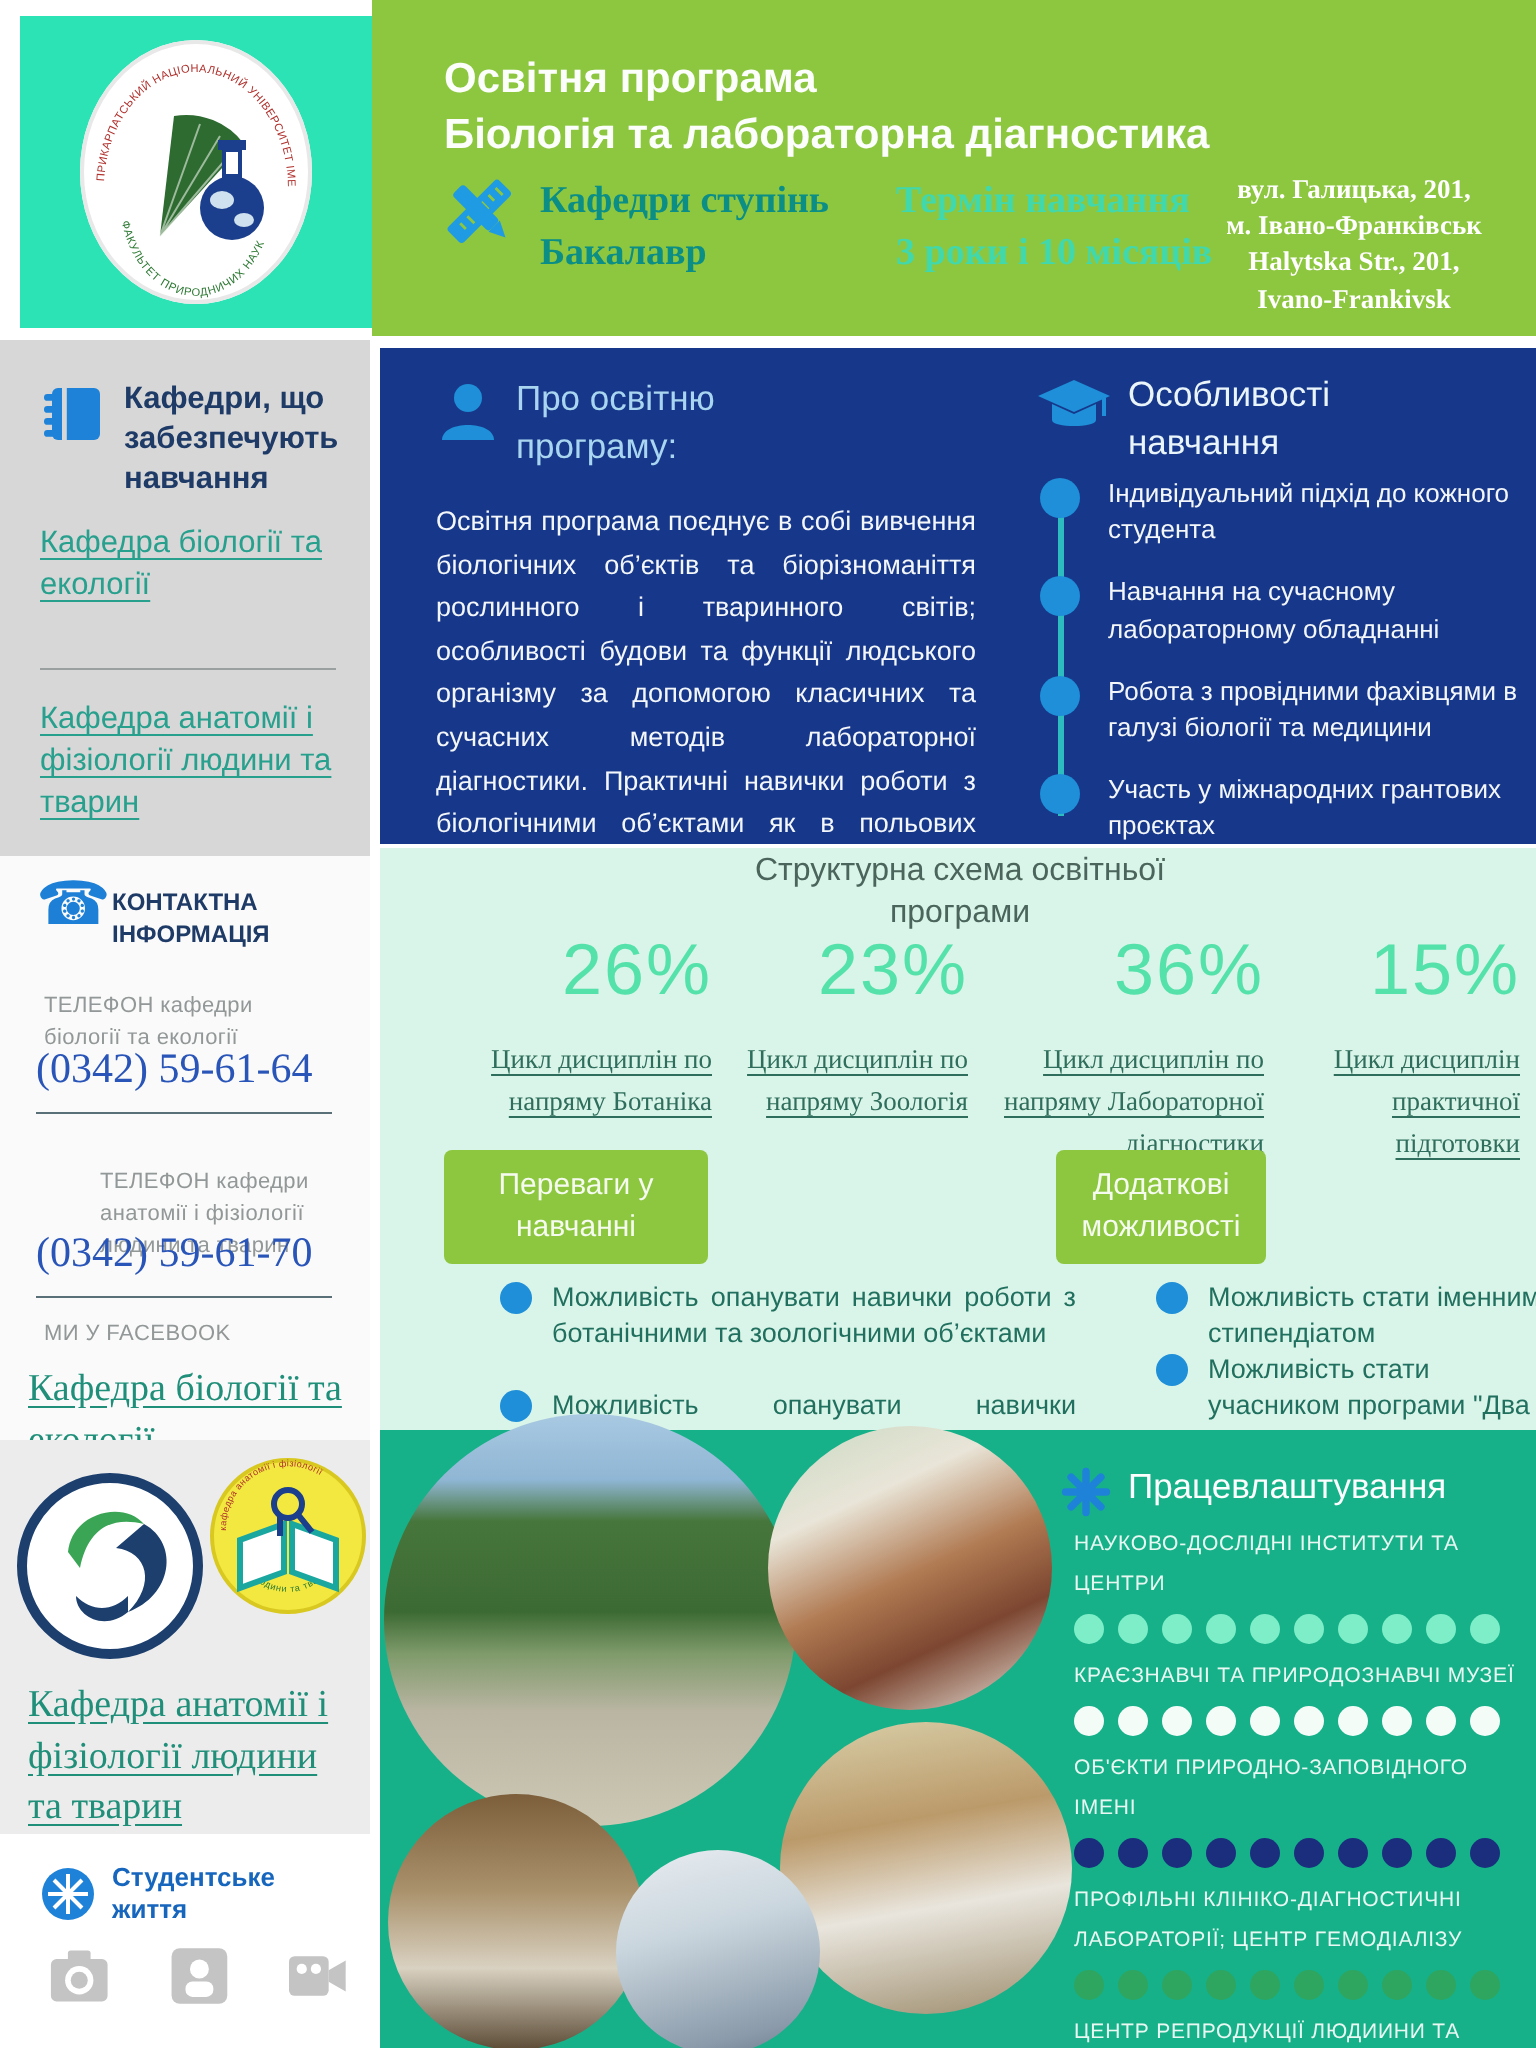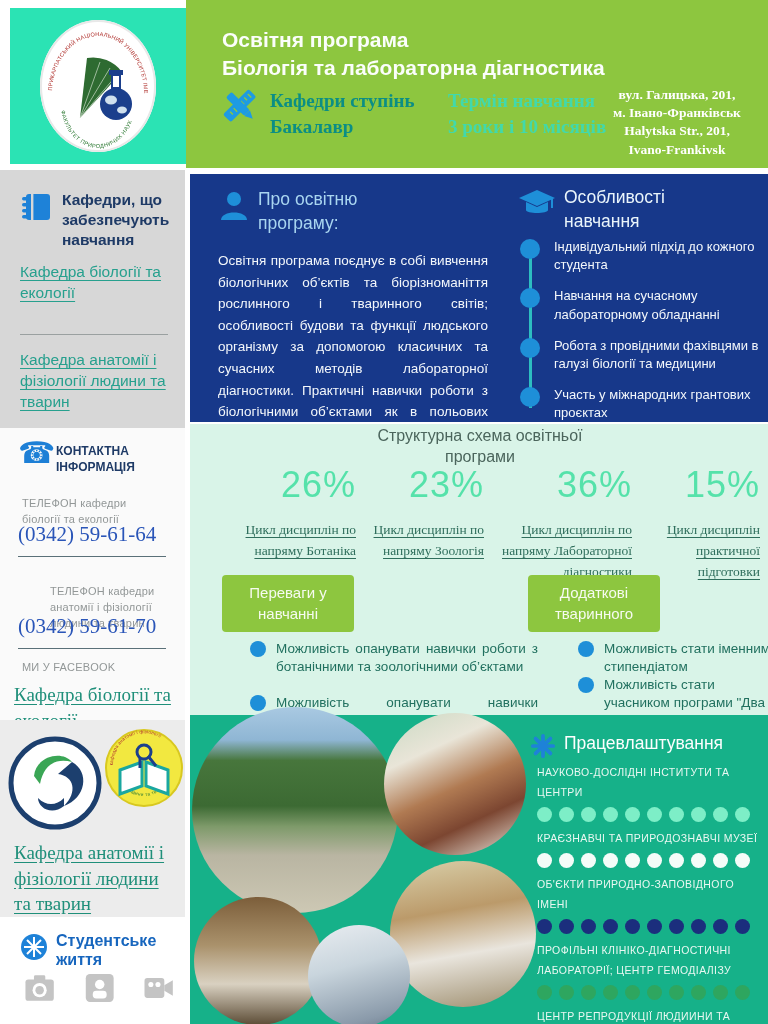--- a/index.html
+++ b/index.html
@@ -48,21 +48,21 @@
            text-decoration:underline;text-underline-offset:3px;line-height:1.35;cursor:pointer;}
   .fb-link1{left:14px;top:254px;width:160px;}
 
   .sb-gray2{left:0;top:720px;width:185px;height:197px;background:#ECECEC;}
   .dlogo1{left:8px;top:16px;width:94px;height:94px;}
   .dlogo2{left:104px;top:8px;width:80px;height:80px;}
   .fb-link2{left:14px;top:120px;width:165px;}
 
   .sb-white2{left:0;top:917px;width:185px;height:107px;background:#FFFFFF;}
   .sl-icon{left:20px;top:16px;width:28px;height:28px;}
-  .sl-text{left:56px;top:14px;color:#1766BE;font-weight:bold;font-size:16px;line-height:1.2;}
+  .sl-text{left:56px;top:14px;color:#1766BE;font-weight:bold;font-size:13px;line-height:1.2;}
   .media-icons{left:18px;top:54px;width:160px;display:flex;gap:22px;}
   .media-icons svg{display:block;}
 
   
   .navy-panel{left:190px;top:174px;width:578px;height:248px;background:#17388A;}
   .person-icon{left:28px;top:16px;width:32px;height:32px;}
   .about-heading{left:68px;top:14px;color:#A9D5F0;font-size:17.5px;line-height:1.35;}
   .about-body{left:28px;top:76px;width:270px;color:#F3F7FB;font-size:13.5px;line-height:1.6;
               text-align:justify;}
   .cap-icon{left:328px;top:14px;width:38px;height:30px;}
@@ -84,21 +84,21 @@
                 font-size:13.5px;color:#2F6E5C;line-height:1.55;text-decoration:underline;
                 text-underline-offset:3px;}
   .pcol1{left:38px;width:128px;}  .pcol1 .pct{padding-left:12px;}
   .pcol2{left:172px;width:122px;} .pcol2 .pct{padding-left:18px;}
   .pcol3{left:300px;width:142px;} .pcol3 .pct{padding-left:40px;}
   .pcol4{left:446px;width:124px;} .pcol4 .pct{padding-left:26px;}
   .green-btn{position:absolute;top:151px;height:57px;background:#8DC63F;border-radius:4px;
              color:#F6FBF0;font-size:15px;line-height:1.35;display:flex;align-items:center;
              justify-content:center;text-align:center;cursor:pointer;}
   .btn-adv{left:32px;width:132px;}
-  .btn-ext{left:338px;width:132px;text-align:center;}
+  .btn-ext{left:338px;width:105px;text-align:center;}
   .m-item{position:absolute;padding-left:26px;color:#21705F;font-size:13.5px;line-height:1.35;}
   .m-item::before{content:"";position:absolute;left:0;top:1px;width:16px;height:16px;
                   border-radius:50%;background:#1E8FD8;}
   .adv1{left:60px;top:216px;width:262px;text-align:justify;}
   .adv2{left:60px;top:270px;width:262px;text-align:justify;}
   .ext1{left:388px;top:216px;width:178px;}
   .ext2{left:388px;top:252px;width:180px;}
 
   
   .green-panel{left:190px;top:715px;width:578px;height:309px;background:#16B189;}
@@ -319,21 +319,21 @@
       <div class="pct">15%</div>
       <span class="plabel">Цикл дисциплін практичної підготовки</span>
     </div>
 
     <div class="green-btn btn-adv">
       <div><span>Переваги у</span><br>
            <span>навчанні</span></div>
     </div>
     <div class="green-btn btn-ext">
       <div><span>Додаткові</span><br>
-           <span>тваринного</span></div>
+           <span>можливості</span></div>
     </div>
     <div class="m-item adv1">Можливість опанувати навички роботи з ботанічними та зоологічними об’єктами</div>
     <div class="m-item adv2">Можливість опанувати навички лабораторної діагностики</div>
     <div class="m-item ext1">Можливість стати іменним стипендіатом</div>
     <div class="m-item ext2">Можливість стати учасником програми "Два дипломи"</div>
   </div>
 
   <div class="abs green-panel">
     <div class="ph ph-campus"></div>
     <div class="ph ph-lab"></div>

